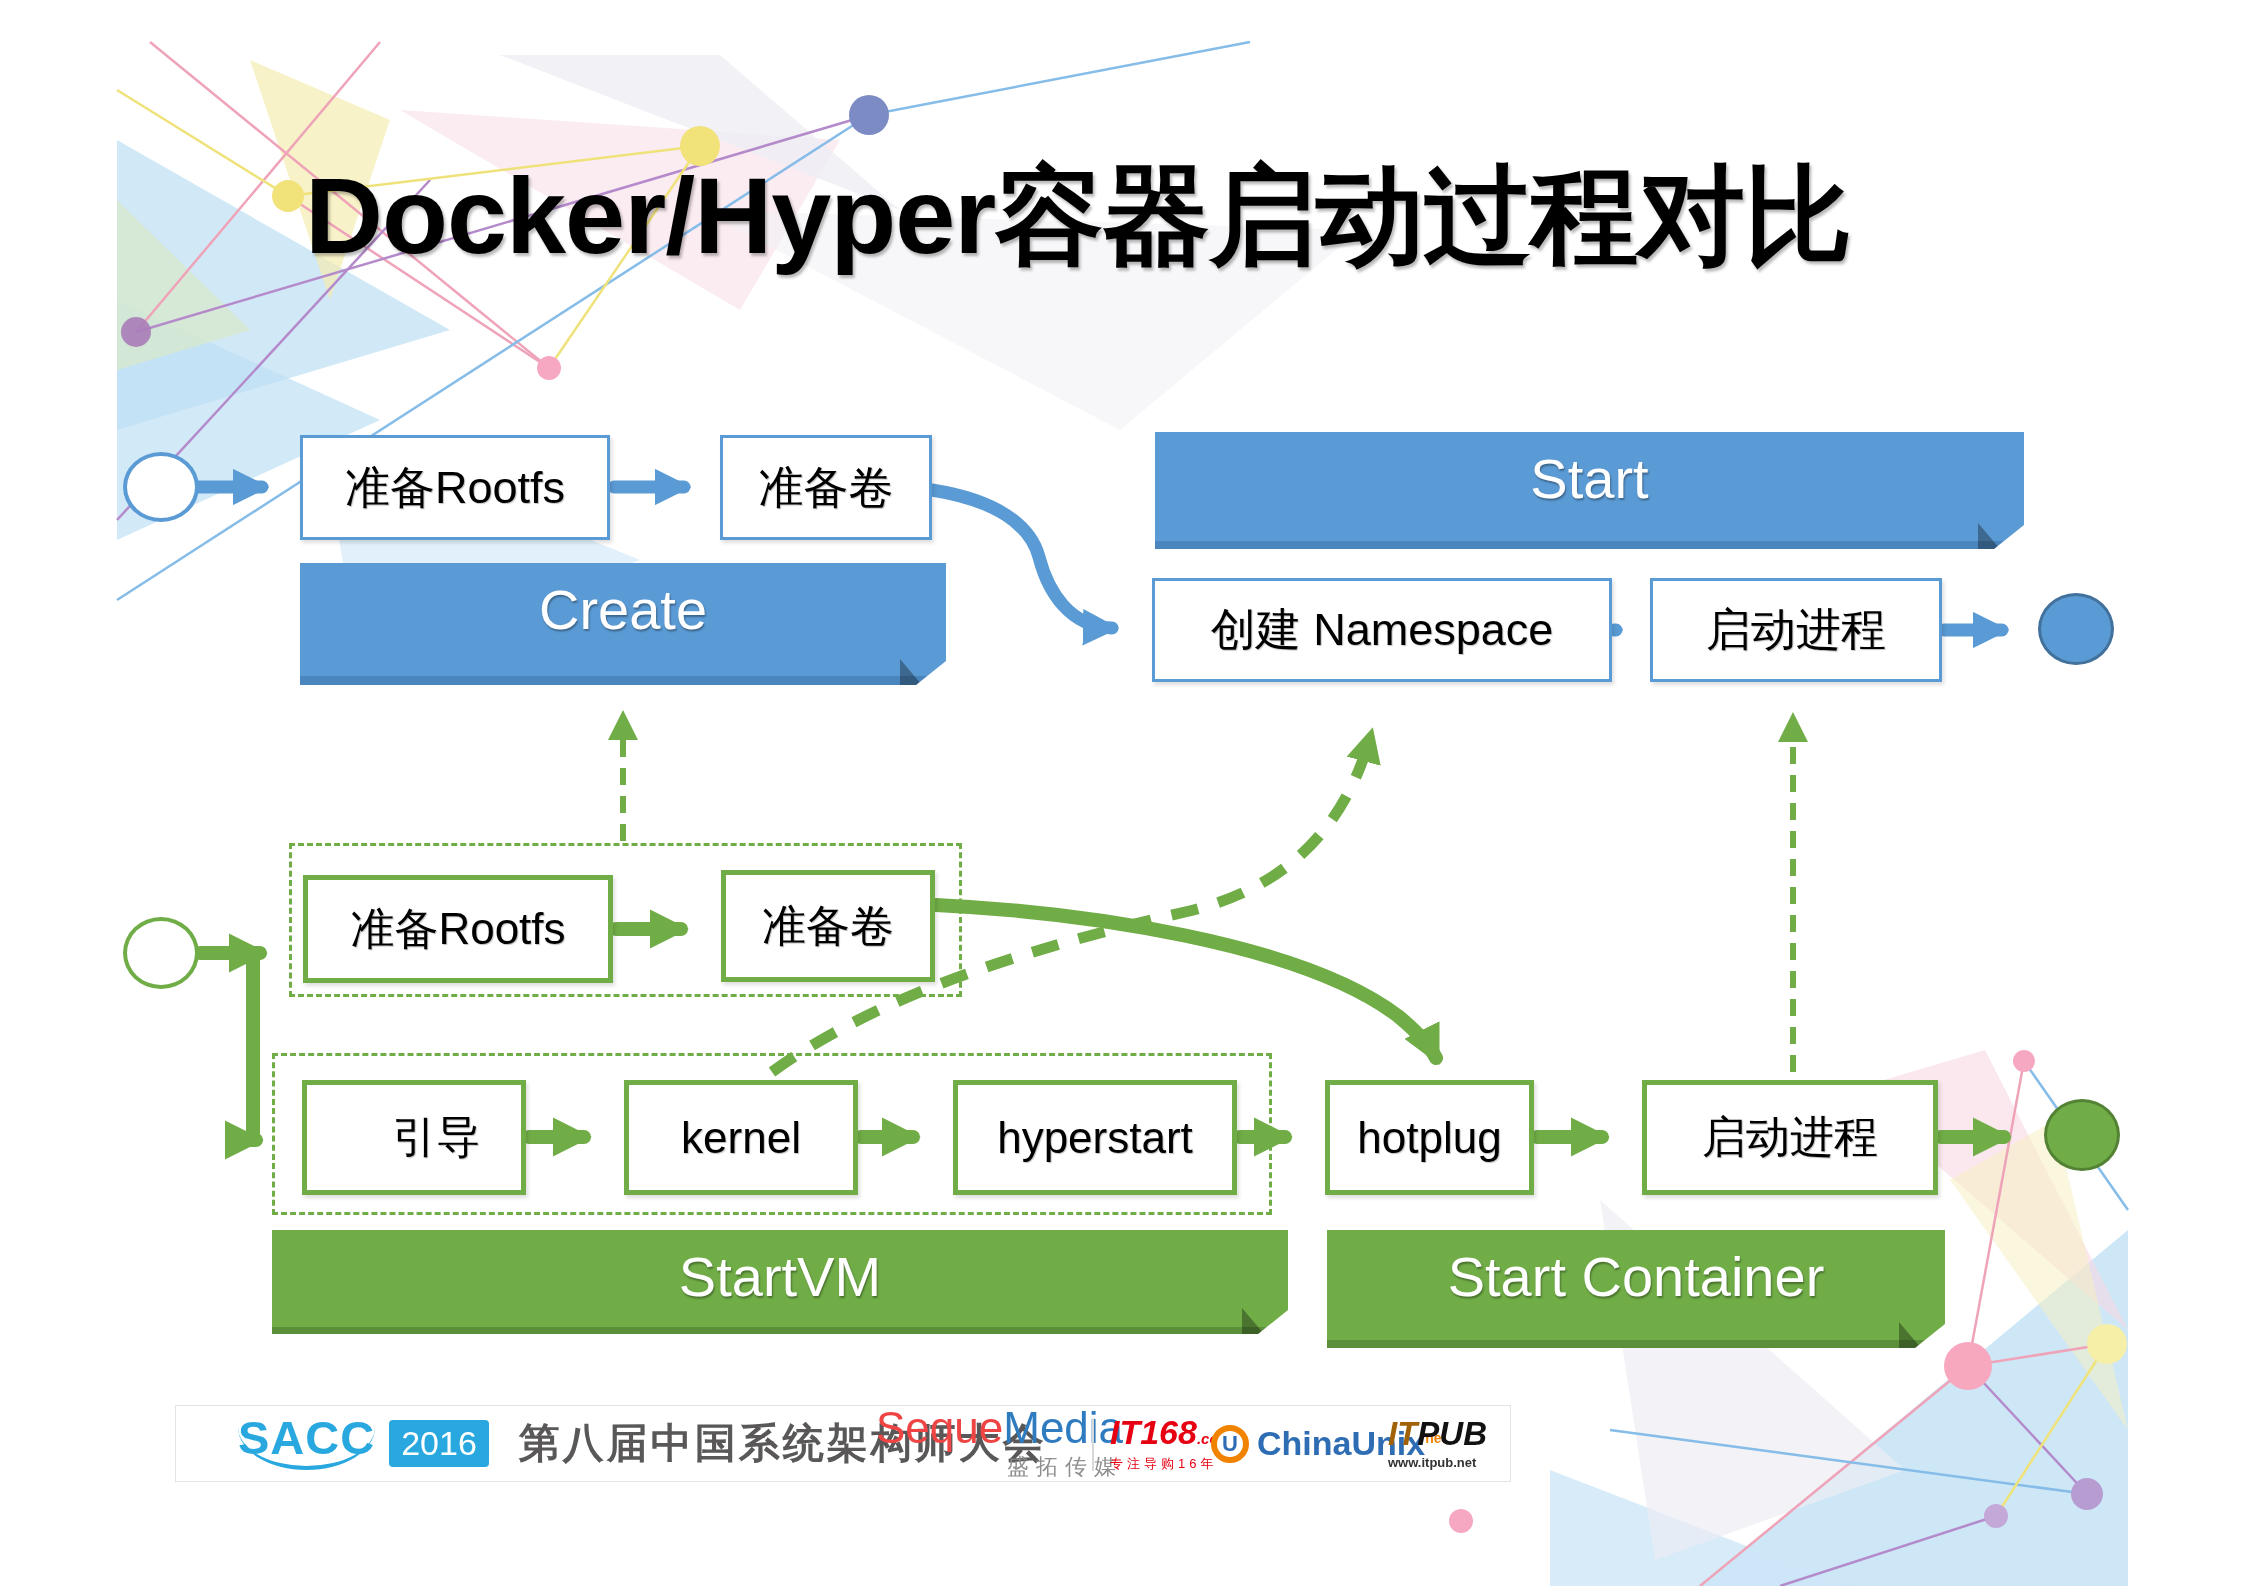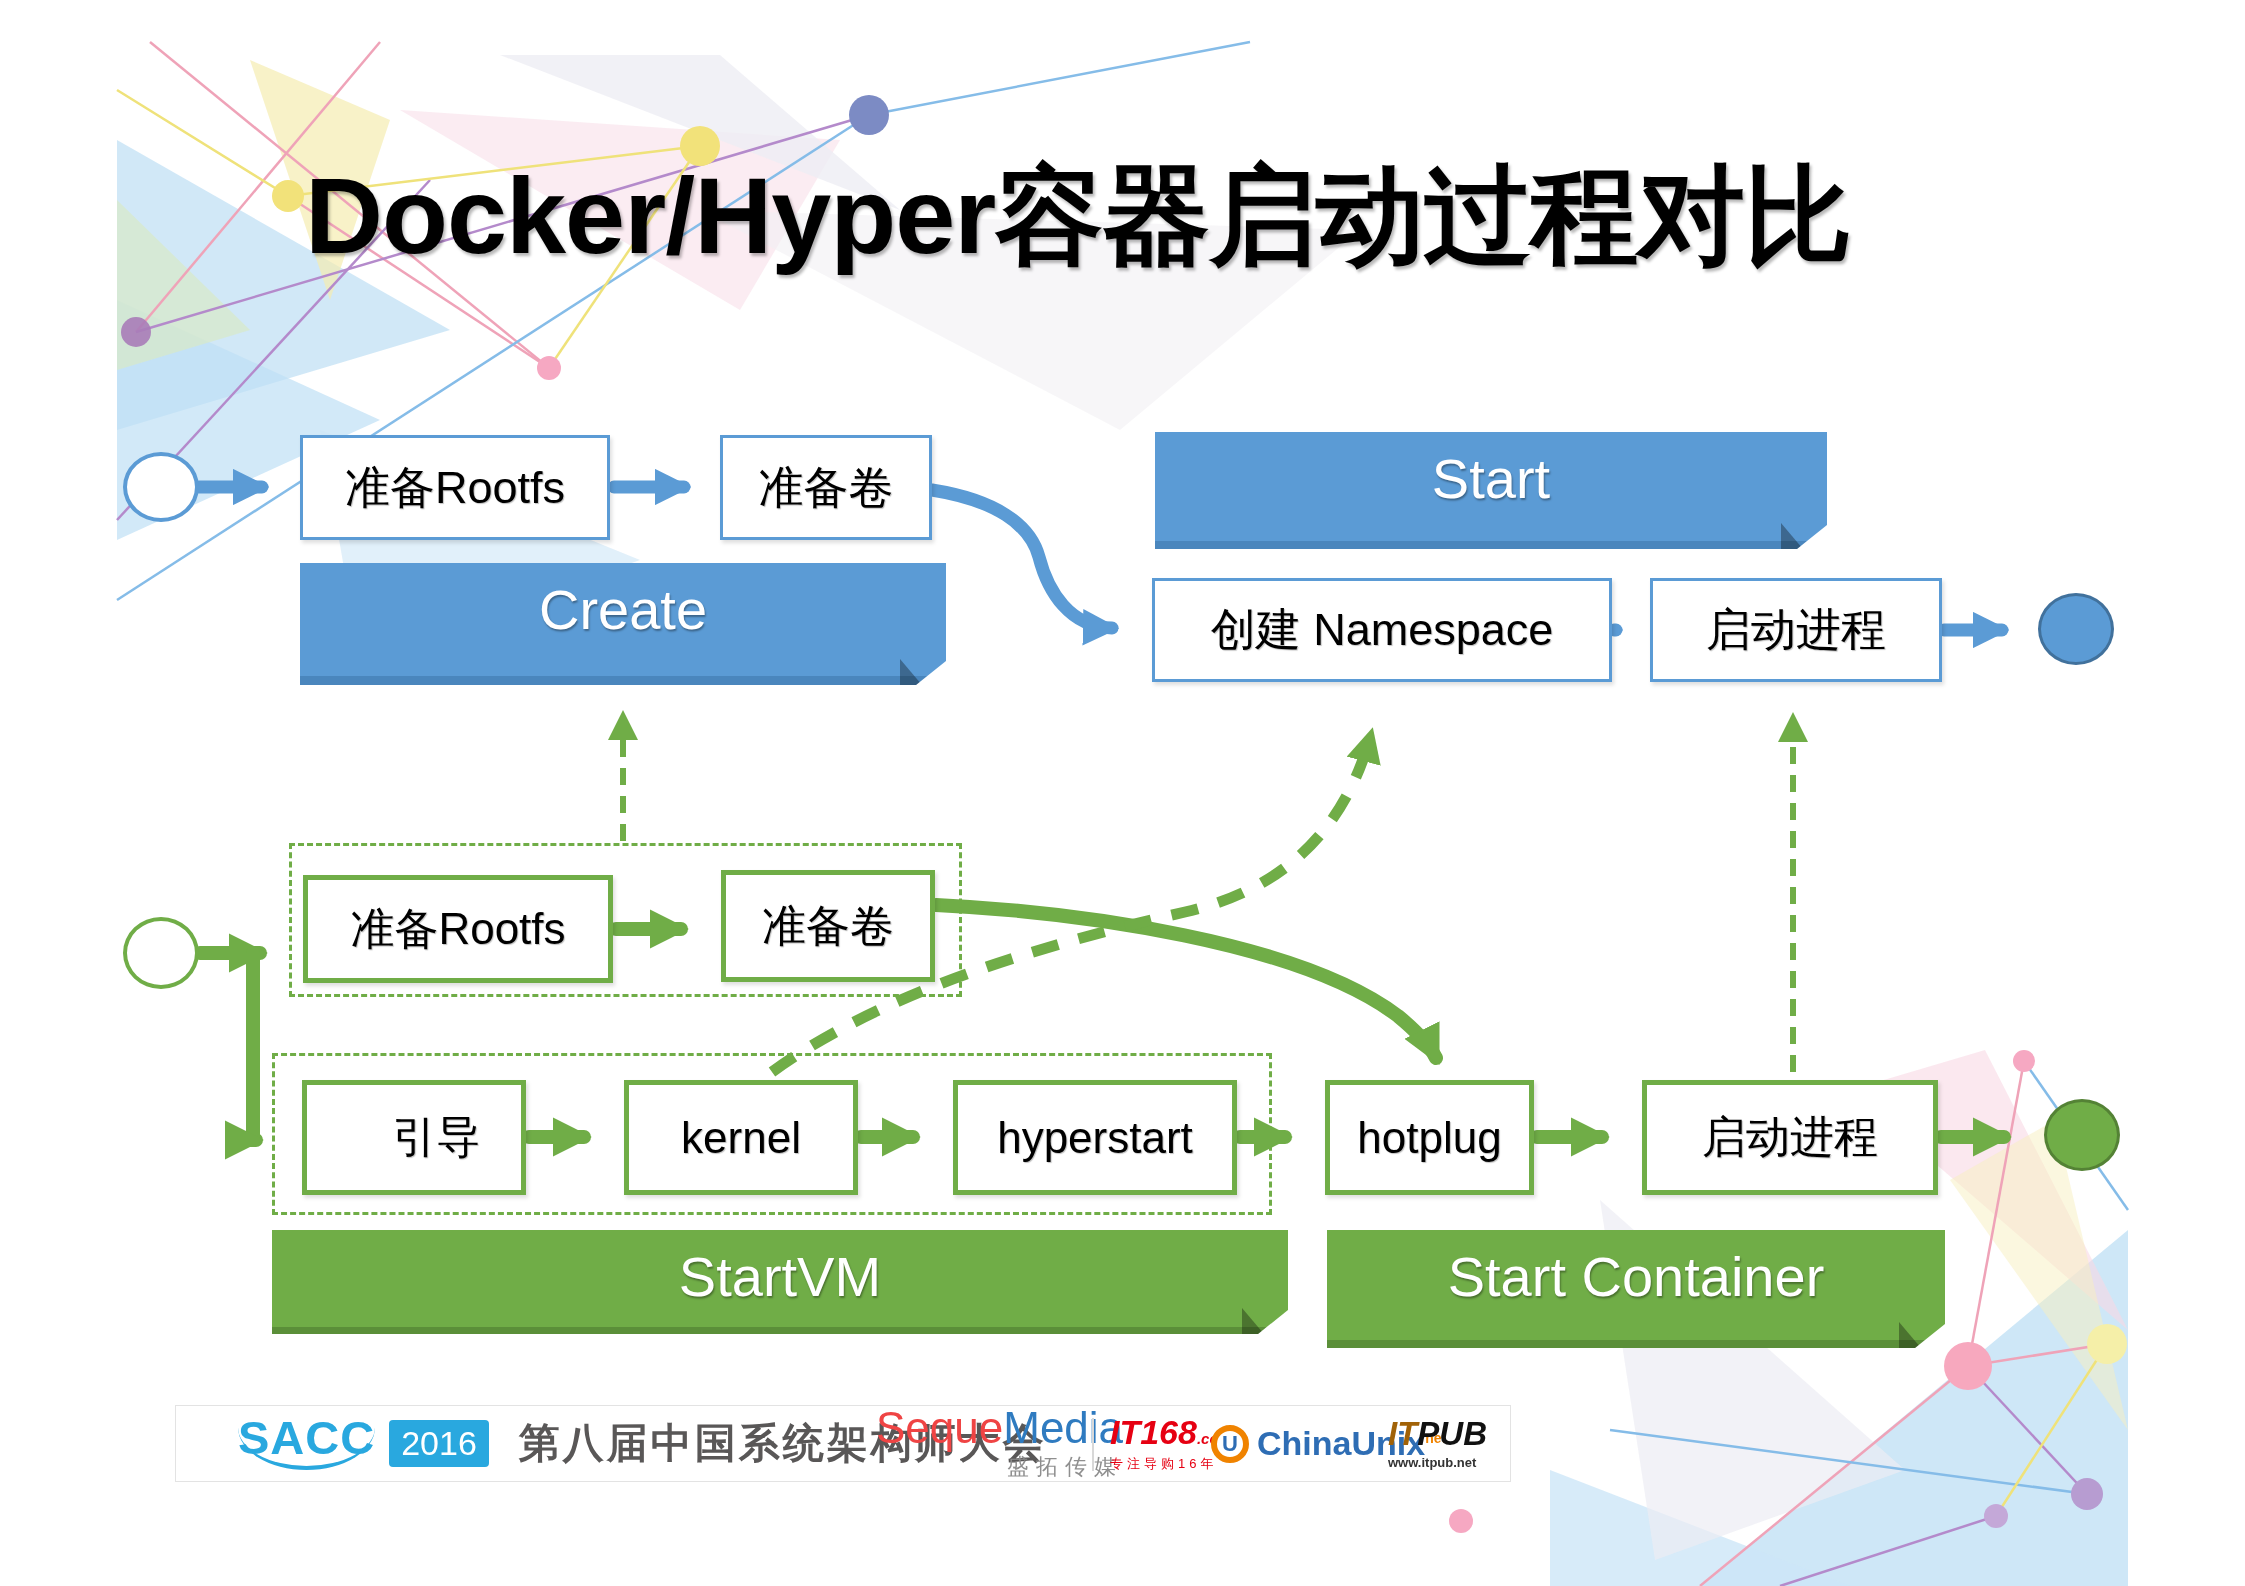--- a/index.html
+++ b/index.html
@@ -158,21 +158,21 @@
     </g>
   </svg>
 
   <div class="node open-b" style="left:123px;top:452px;width:76px;height:70px;"></div>
   <div class="box b" style="left:300px;top:435px;width:310px;height:105px;">
       <span>准备Rootfs</span>
     </div>
   <div class="box b" style="left:720px;top:435px;width:212px;height:105px;">
       <span>准备卷</span>
     </div>
-  <div class="banner b" style="left:1155px;top:432px;width:672px;height:117px;">
+  <div class="banner b" style="left:1155px;top:432px;width:869px;height:117px;">
       <span class="lbl">Start</span>
       <span class="fold"></span>
     </div>
   <div class="banner b" style="left:300px;top:563px;width:646px;height:122px;">
       <span class="lbl">Create</span>
       <span class="fold"></span>
     </div>
   <div class="box b" style="left:1152px;top:578px;width:460px;height:104px;">
       <span>创建 Namespace</span>
     </div>

